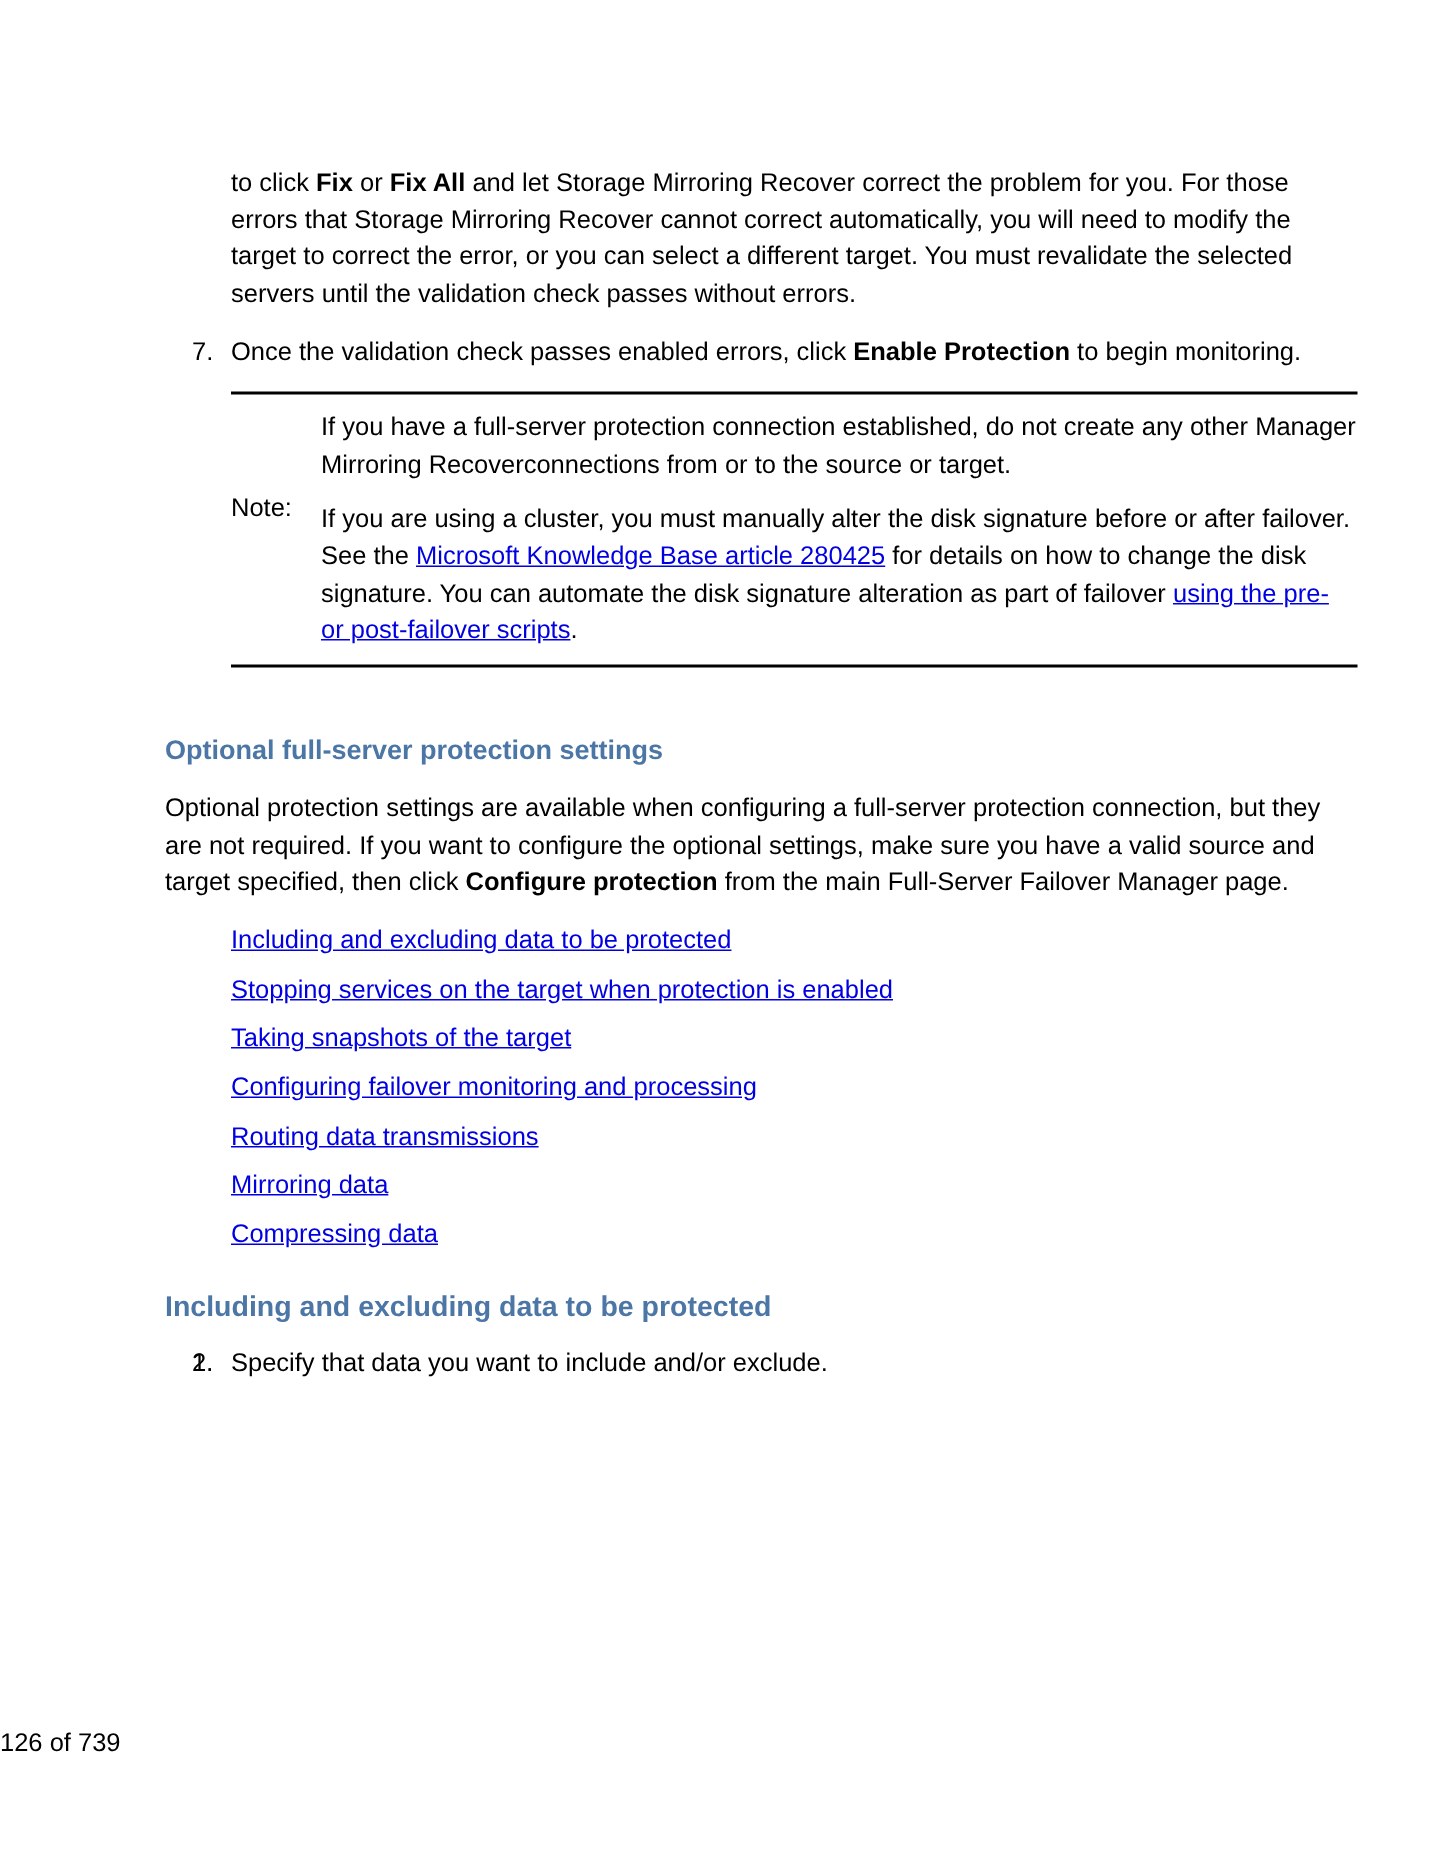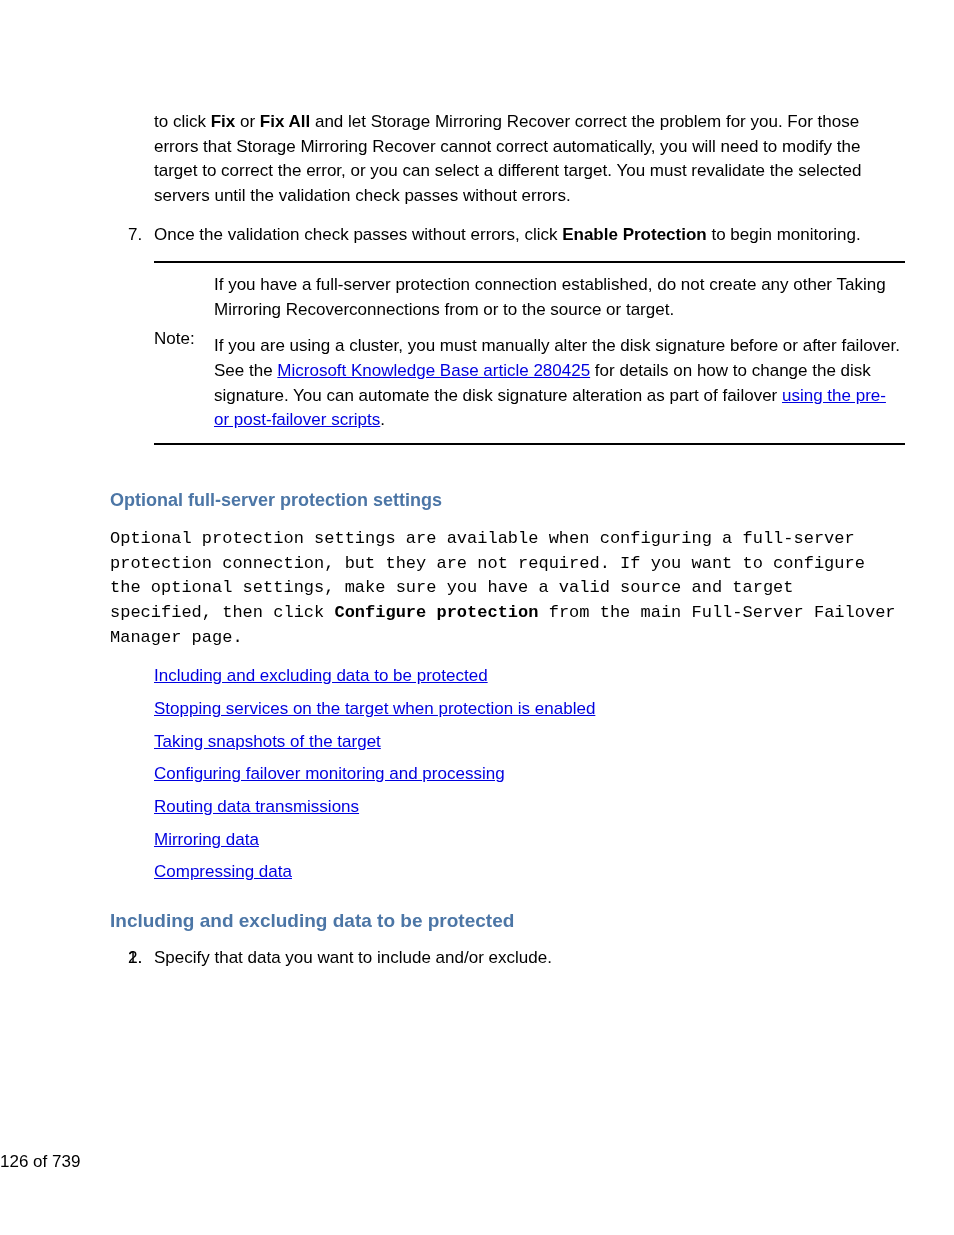--- a/index.html
+++ b/index.html
@@ -64,21 +64,20 @@
     margin: 42px 0 14px 0;
   }
   h3.subsection {
     color: #4c76a6;
     font-weight: bold;
     font-size: 19px;
     margin: 22px 0 12px 0;
   }
   p.body {
     margin: 0 0 14px 0;
-    font-family: Liberation Mono, monospace;
   }
   .link-list {
     margin: 0 0 0 44px;
     padding: 0;
     list-style: none;
   }
   .link-list li {
     margin-bottom: 8px;
   }
   a.link {
@@ -113,30 +112,30 @@
 
   <ol class="ol-root">
     <li style="padding-left:44px;">
       <span>
         <span>to click </span><b>Fix</b><span> or </span><b>Fix All</b><span> and let Storage Mirroring Recover correct the problem for you. For those errors that Storage Mirroring Recover cannot correct automatically, you will need to modify the target to correct the error, or you can select a different target. You must revalidate the selected servers until the validation check passes without errors.</span>
       </span>
     </li>
     <li>
       <span class="marker">7.</span>
       <span>
-        <span>Once the validation check passes without errors, click </span><b>Enable Protection</b><span> to begin monitoring.</span>
+        <span>Once the validation check passes enabled errors, click </span><b>Enable Protection</b><span> to begin monitoring.</span>
       </span>
     </li>
   </ol>
 
   <div class="note-block">
     <div class="note-row">
       <div class="note-label">Note:</div>
       <div class="note-content">
-        <p>If you have a full-server protection connection established, do not create any other Taking Mirroring Recoverconnections from or to the source or target.</p>
+        <p>If you have a full-server protection connection established, do not create any other Manager Mirroring Recoverconnections from or to the source or target.</p>
         <p>
           <span>If you are using a cluster, you must manually alter the disk signature before or after failover. See the </span><a href="#" class="link">Microsoft Knowledge Base article 280425</a><span>  for details on how to change the disk signature. You can automate the disk signature alteration as part of failover </span><a href="#" class="link">using the pre- or post-failover scripts</a><span>.</span>
         </p>
       </div>
     </div>
   </div>
 
   <h2 class="section">Optional full-server protection settings</h2>
 
   <p class="body">

